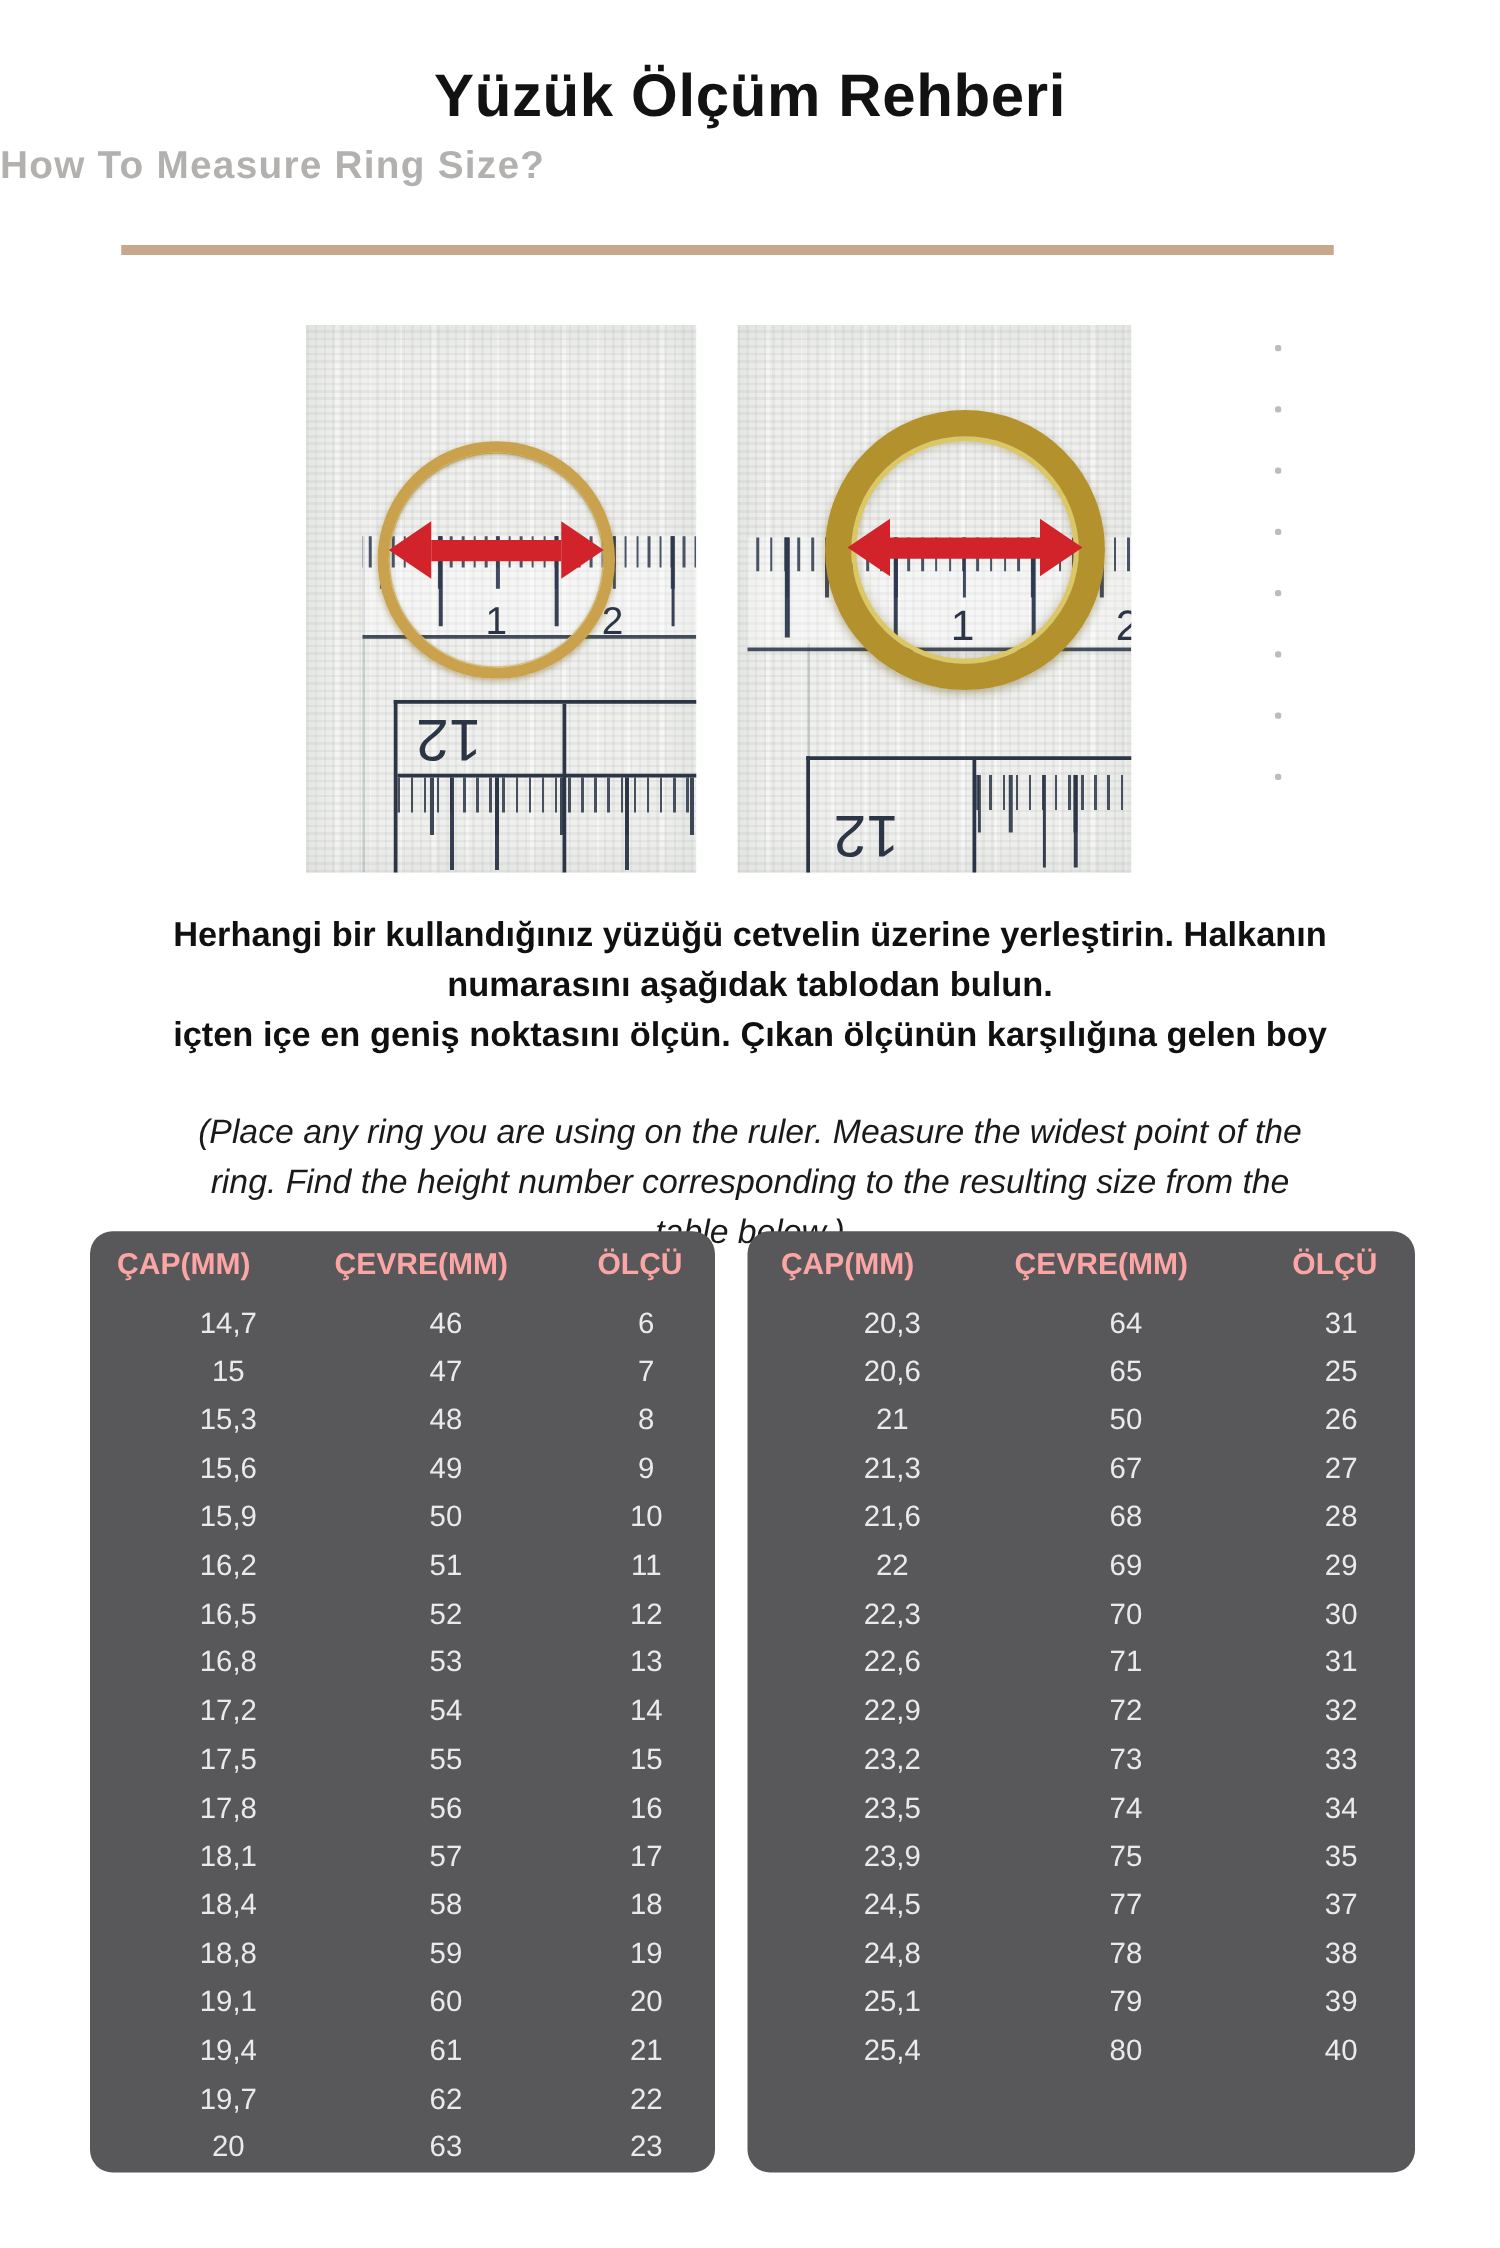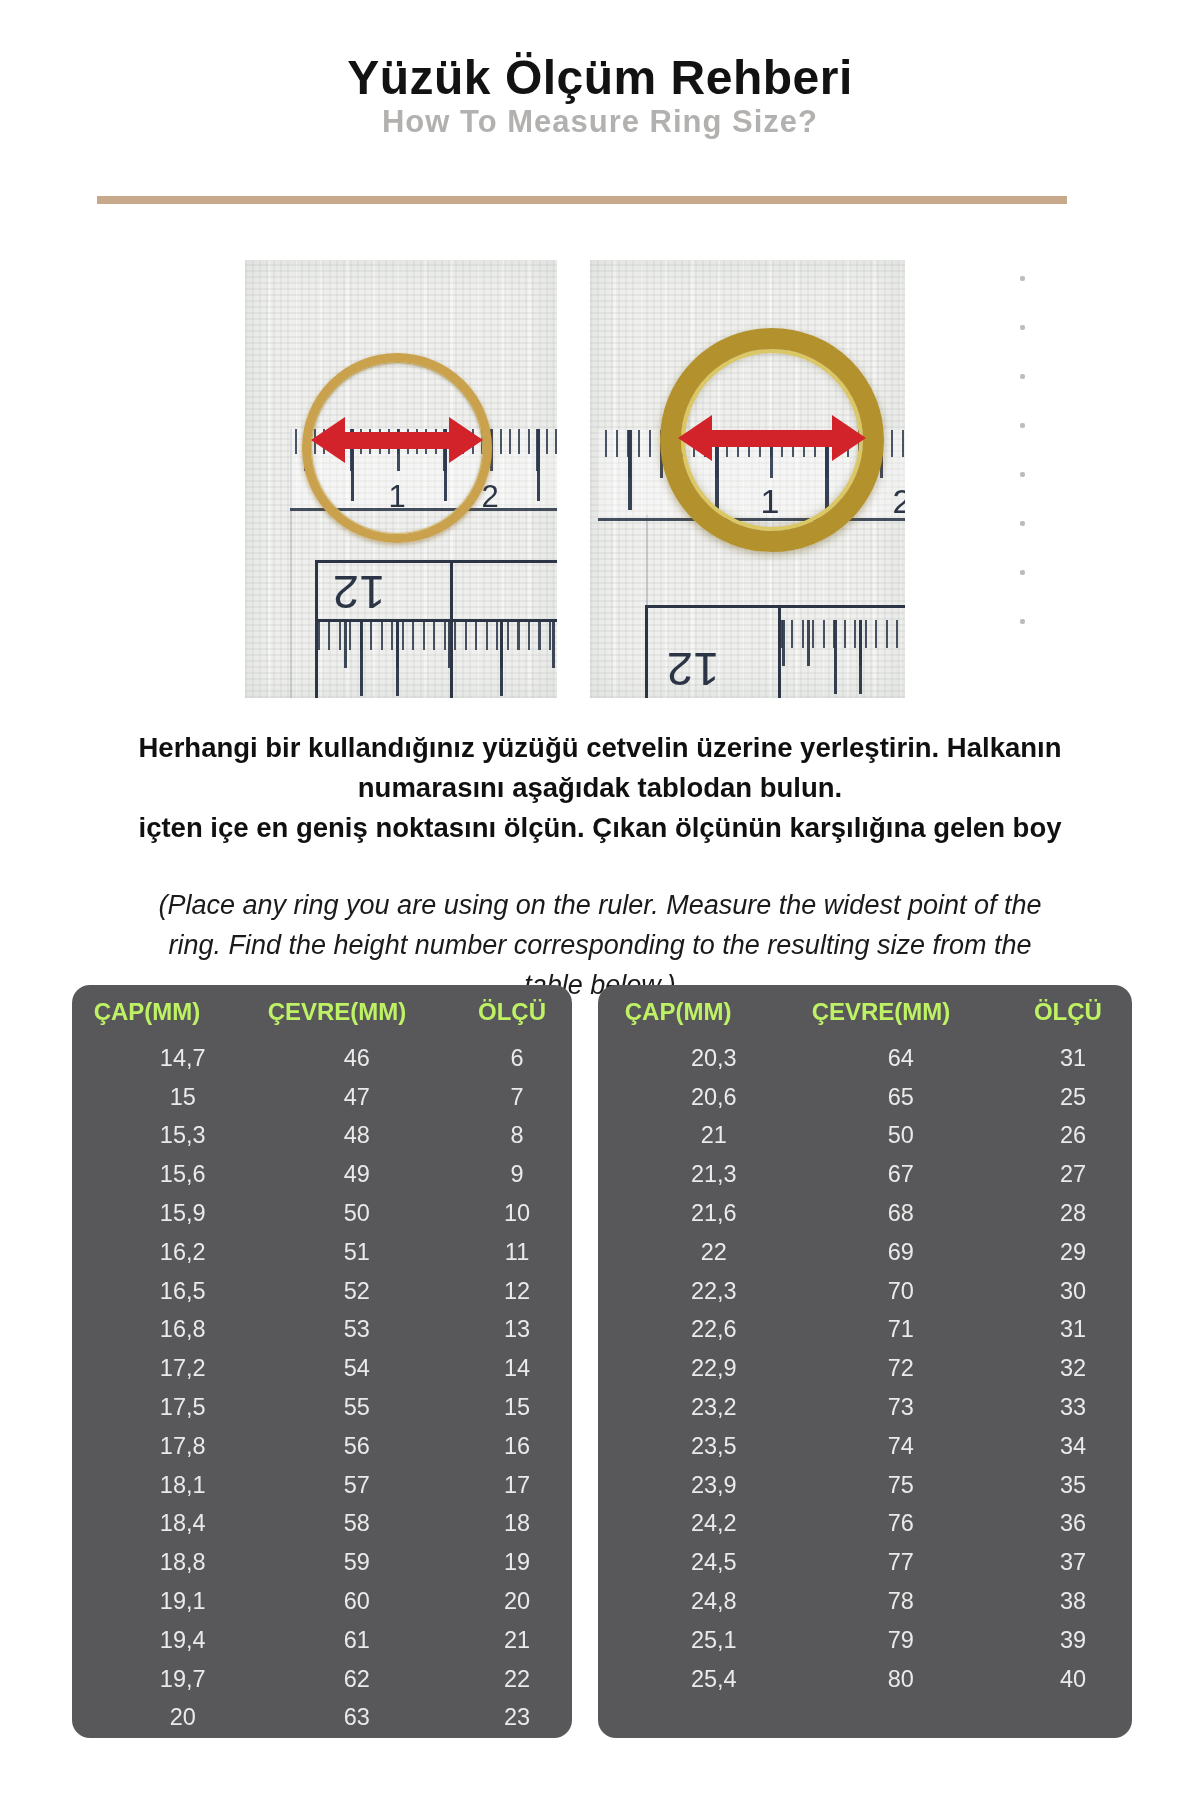--- a/index.html
+++ b/index.html
@@ -13,21 +13,21 @@
     --ruler-ink:#2b3546;
     --gold:#c2a04a;
   }
   html,body{margin:0;padding:0;background:#fff;}
   .page{position:relative;width:1200px;height:1798px;background:#fff;overflow:hidden;
         font-family:"Liberation Sans", sans-serif;}
 
   
   .title{position:absolute;top:50px;left:0;width:100%;text-align:center;
          font-size:48px;font-weight:800;color:var(--ink);letter-spacing:.5px;}
-  .subtitle{position:absolute;top:104px;left:0;width:100%;text-align:center;
+  .subtitle{position:absolute;top:114px;left:0;width:100%;
             font-size:31px;font-weight:700;color:var(--sub);letter-spacing:1px;}
   .divider{position:absolute;top:196px;left:97px;width:970px;height:8px;background:var(--divider);}
 
   .brand{position:absolute;top:204px;left:806px;width:260px;text-align:center;
          font-family:"Liberation Serif", serif;font-size:42px;color:var(--brand);
          letter-spacing:3px;white-space:nowrap;}
 
   
   .photo{position:absolute;top:260px;height:438px;overflow:hidden;
          background-color:#eff0ee;
@@ -85,21 +85,21 @@
             font-size:27.5px;font-weight:700;color:#101010;line-height:40px;}
   .instr-en{position:absolute;top:885px;left:60px;width:1080px;text-align:center;
             font-size:27px;font-style:italic;font-weight:400;color:#1a1a1a;line-height:40px;}
 
   
   .size-table{position:absolute;top:985px;height:753px;background:var(--tbl);
               border-radius:18px;box-sizing:border-box;overflow:hidden;}
   .size-table.left{left:72px;width:500px;}
   .size-table.right{left:598px;width:534px;}
   .thead,.trow{display:grid;grid-template-columns:30% 46% 24%;align-items:center;justify-items:center;}
-  .thead{height:54px;font-size:24px;font-weight:700;color:#bef264;}
+  .thead{height:54px;font-size:24px;font-weight:700;color:#fca5a5;}
   .trow{height:38.8px;font-size:23.5px;color:var(--cell);padding-left:42px;}
 </style>
 </head>
 <body>
 
 <div class="page">
 
   <div class="title">Yüzük Ölçüm Rehberi</div>
   <div class="subtitle">How To Measure Ring Size?</div>
   <div class="divider"></div>
@@ -341,25 +341,20 @@
           <div class="tcell">23,5</div>
           <div class="tcell">74</div>
           <div class="tcell">34</div>
         </div>
         <div class="trow">
           <div class="tcell">23,9</div>
           <div class="tcell">75</div>
           <div class="tcell">35</div>
         </div>
         <div class="trow">
-          <div class="tcell">24,2</div>
-          <div class="tcell">76</div>
-          <div class="tcell">36</div>
-        </div>
-        <div class="trow">
           <div class="tcell">24,5</div>
           <div class="tcell">77</div>
           <div class="tcell">37</div>
         </div>
         <div class="trow">
           <div class="tcell">24,8</div>
           <div class="tcell">78</div>
           <div class="tcell">38</div>
         </div>
         <div class="trow">

